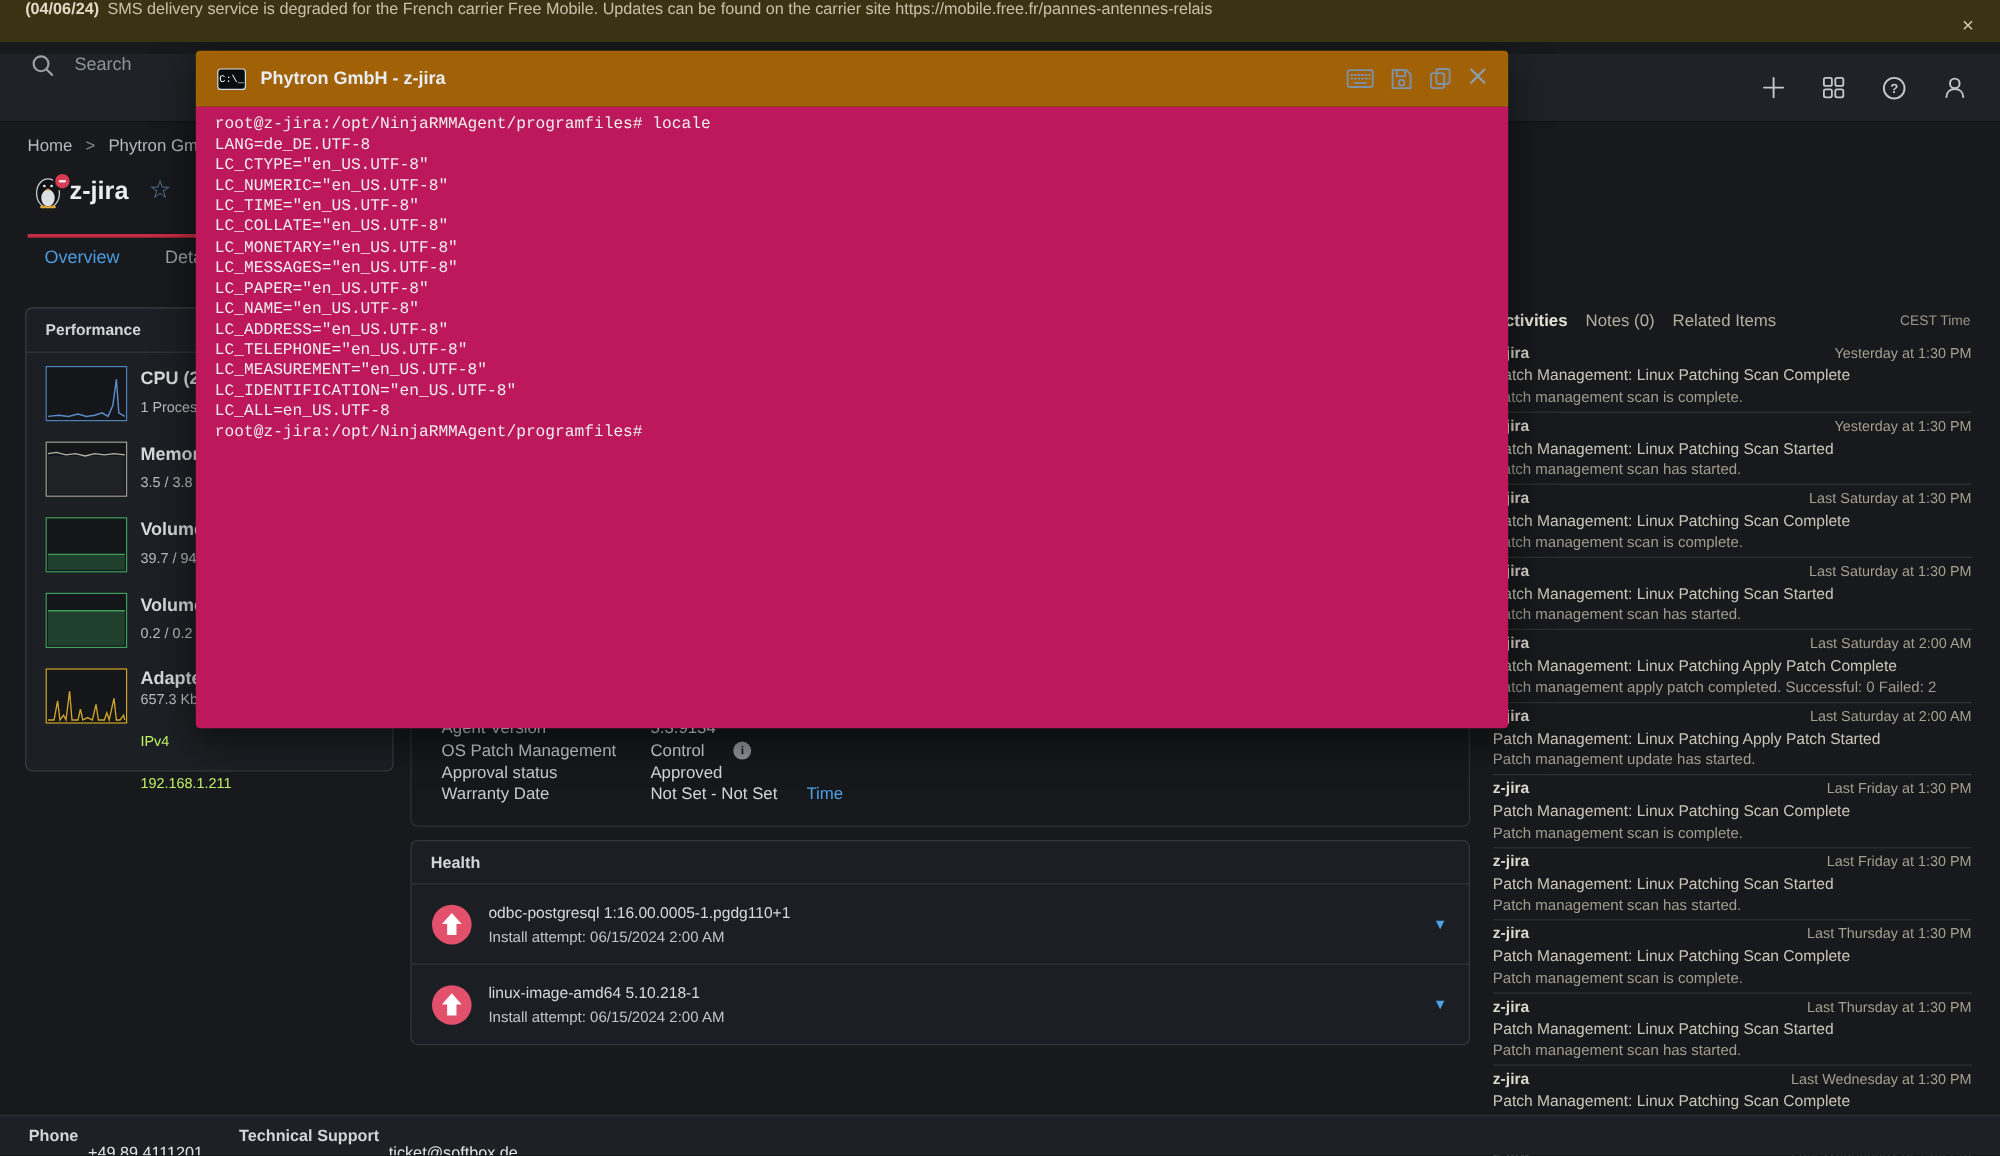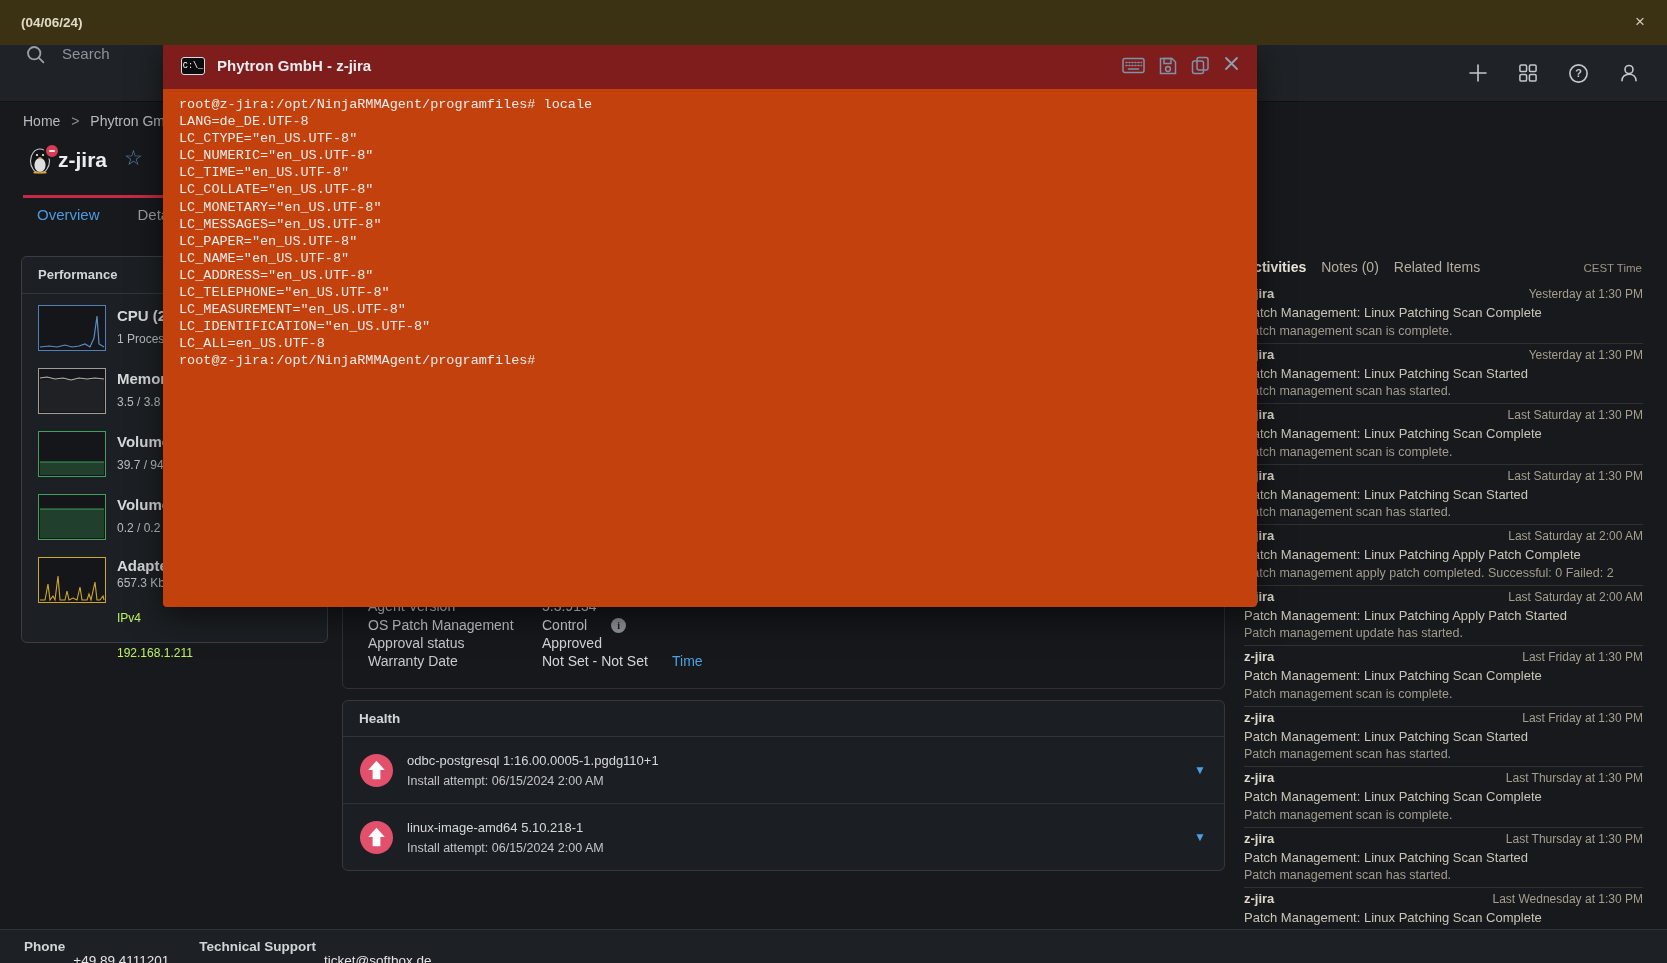--- a/index.html
+++ b/index.html
@@ -1,20 +1,20 @@
 <!DOCTYPE html>
 <html><head>
 <meta charset="utf-8">
 <style>
   html,body{margin:0;padding:0;background:#101214;}
   .stage{position:relative;width:1667px;height:963px;background:#17191c;overflow:hidden;
          font-family:"Liberation Sans",sans-serif;-webkit-font-smoothing:antialiased;}
   
-  .banner{position:absolute;left:0;top:0;width:1667px;height:45px;background:#3b3113;z-index:40;
-          display:flex;align-items:center;padding-left:21px;box-sizing:border-box;
+  .banner{position:absolute;left:0;top:0;width:1667px;height:35px;background:#3b3113;z-index:40;
+          display:flex;align-items:flex-start;padding-left:21px;box-sizing:border-box;
           font-size:13.5px;color:#c7c1ac;}
   .banner-date{font-weight:bold;color:#e0dac6;margin-right:7px;}
   .banner-close{position:absolute;right:16px;top:11px;width:22px;height:22px;color:#d2ccba;
                 font-size:17px;line-height:22px;text-align:center;cursor:pointer;}
   
   .header{position:absolute;left:0;top:45px;width:1667px;height:56px;background:#1f2327;
           border-bottom:1px solid #0f1113;z-index:5;}
   .search{position:absolute;left:26px;top:0;height:56px;display:flex;align-items:flex-start;gap:16px;}
   .search-text{font-size:15px;color:#8e949b;}
   .hicons{position:absolute;right:28px;top:0;height:56px;display:flex;align-items:center;gap:30px;}
@@ -75,46 +75,47 @@
   .act-list{position:absolute;left:1244px;top:283px;width:399px;z-index:3;}
   .act-item{padding:3px 0 4px 0;border-bottom:1px solid #313130;}
   .act-top{display:flex;justify-content:space-between;align-items:baseline;line-height:16px;}
   .act-dev{font-size:13px;font-weight:600;color:#dbd7ca;cursor:pointer;}
   .act-time{font-size:12px;color:#a59f8f;}
   .act-title{font-size:13px;color:#c9c5b8;margin-top:3px;line-height:15.5px;white-space:nowrap;}
   .act-desc{font-size:12.5px;color:#a19c8f;margin-top:3px;line-height:15px;white-space:nowrap;}
   
   .modal{position:absolute;left:163px;top:42px;width:1094px;height:565px;z-index:20;border-radius:4px;
          overflow:hidden;box-shadow:0 10px 34px rgba(0,0,0,.55);}
-  .mtitle{height:47px;background:#7f1d1d;display:flex;align-items:center;padding:0 18px;gap:12px;}
+  .mtitle{height:47px;background:#a16207;display:flex;align-items:center;padding:0 18px;gap:12px;}
   .cmdicon{width:24px;height:18px;background:#0a0c0e;border:1.5px solid #d5dde4;border-radius:3px;
            color:#fff;font-family:"Liberation Mono",monospace;font-size:8.5px;line-height:17px;
            text-align:center;box-sizing:border-box;flex:none;}
   .mname{font-size:15px;font-weight:600;color:#e9edf1;}
   .mspace{flex:1;}
   .micons{display:flex;align-items:center;gap:14px;}
   .micons svg{stroke:#7e93a8;fill:none;stroke-width:1.5;stroke-linecap:round;cursor:pointer;}
   .mclose svg{stroke:#8ba0b5;}
-  .term{height:518px;background:#c2410c;padding:7px 0 0 16px;box-sizing:border-box;cursor:text;}
+  .term{height:518px;background:#be185d;padding:7px 0 0 16px;box-sizing:border-box;cursor:text;}
   .tline{font-family:"Liberation Mono",monospace;font-size:13.5px;line-height:17.1px;color:#ededed;white-space:pre;}
   
   .footer{position:absolute;left:0;top:929px;width:1667px;height:34px;background:#1d2125;
           border-top:1px solid #2e3236;display:flex;align-items:center;padding-left:24px;
           box-sizing:border-box;font-size:13.5px;gap:8px;z-index:25;}
   .ft-bold{font-weight:600;color:#d2d5d8;}
   .ft-link{color:#e5e5e5;cursor:pointer;margin-top:28px;}
   .ft-gap{width:14px;}
 </style>
 </head>
 <body>
 
 <div class="stage">
 
   <div class="banner">
     <span class="banner-date">(04/06/24)</span>
+    <span>SMS delivery service is degraded for the French carrier Free Mobile. Updates can be found on the carrier site https://mobile.free.fr/pannes-antennes-relais</span>
     <span class="banner-close">×</span>
   </div>
 
   <div class="header">
     <div class="search">
       <svg width="20" height="20" viewBox="0 0 20 20" style="stroke:#9aa0a6;fill:none;stroke-width:1.8;stroke-linecap:round;">
         <circle cx="8.2" cy="8.2" r="6.2"></circle>
           <line x1="12.9" y1="12.9" x2="17.4" y2="17.4"></line>
       </svg>
       <span class="search-text">Search</span>

